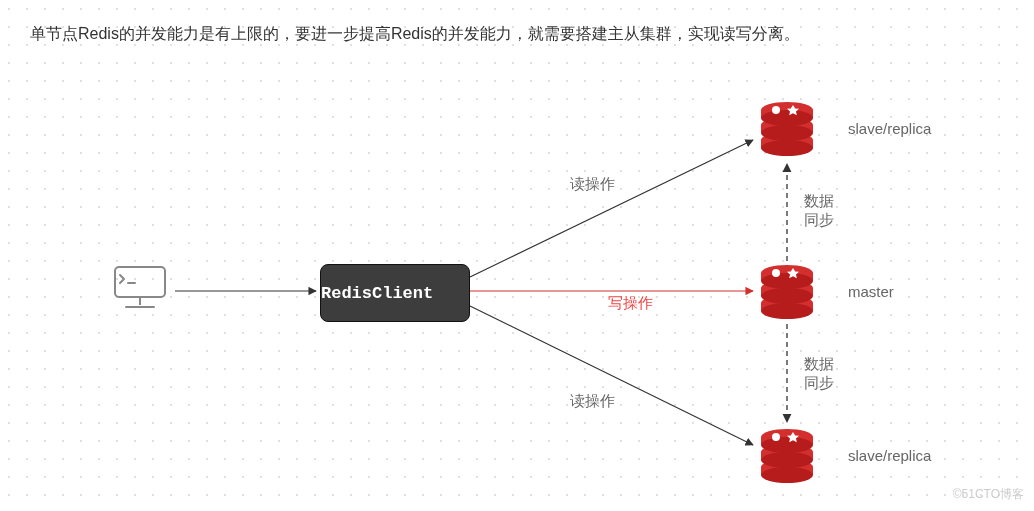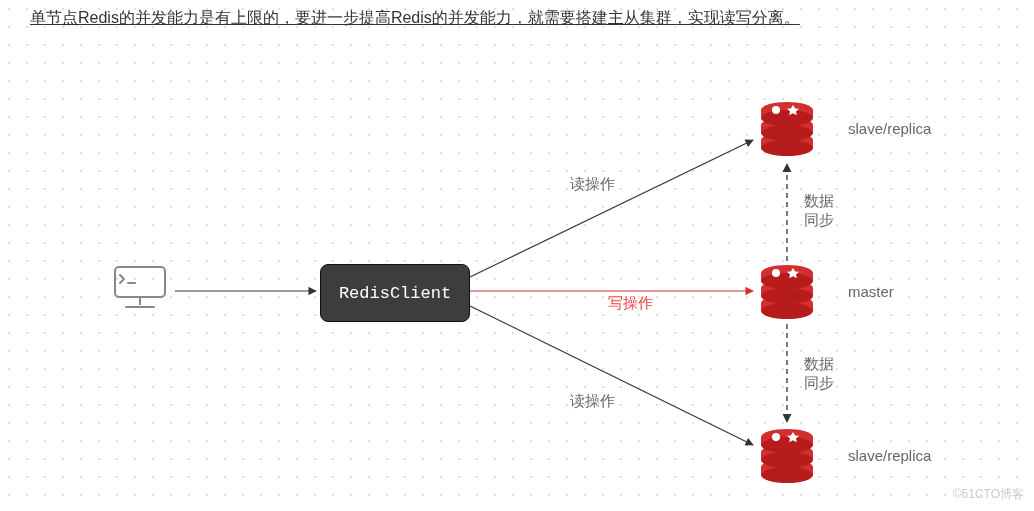--- a/index.html
+++ b/index.html
@@ -17,26 +17,25 @@
       top: 0;
       left: 0;
       width: 100%;
       height: 100%;
       background-image: radial-gradient(circle, #e0e0e0 1px, transparent 1px);
       background-size: 18px 18px;
       z-index: 0;
     }
     .heading {
       position: absolute;
-      top: 8px;
+      top: 24px;
       left: 30px;
       font-size: 16px;
       color: #333;
       z-index: 2;
-      text-decoration: underline;
     }
     .node {
       position: absolute;
       z-index: 2;
     }
     .computer {
       left: 110px;
       top: 263px;
       width: 60px;
       height: 50px;
@@ -47,21 +46,21 @@
       width: 148px;
       height: 56px;
       background: #3d3d3d;
       border: 1px solid #111;
       border-radius: 8px;
       color: #fff;
       font-family: "Courier New", monospace;
       font-size: 17px;
       display: flex;
       align-items: center;
-      justify-content: center;
+      font-weight: bold;
     }
     .redis-stack {
       width: 58px;
       height: 55px;
     }
     .label {
       position: absolute;
       font-size: 15px;
       color: #666;
       z-index: 2;

